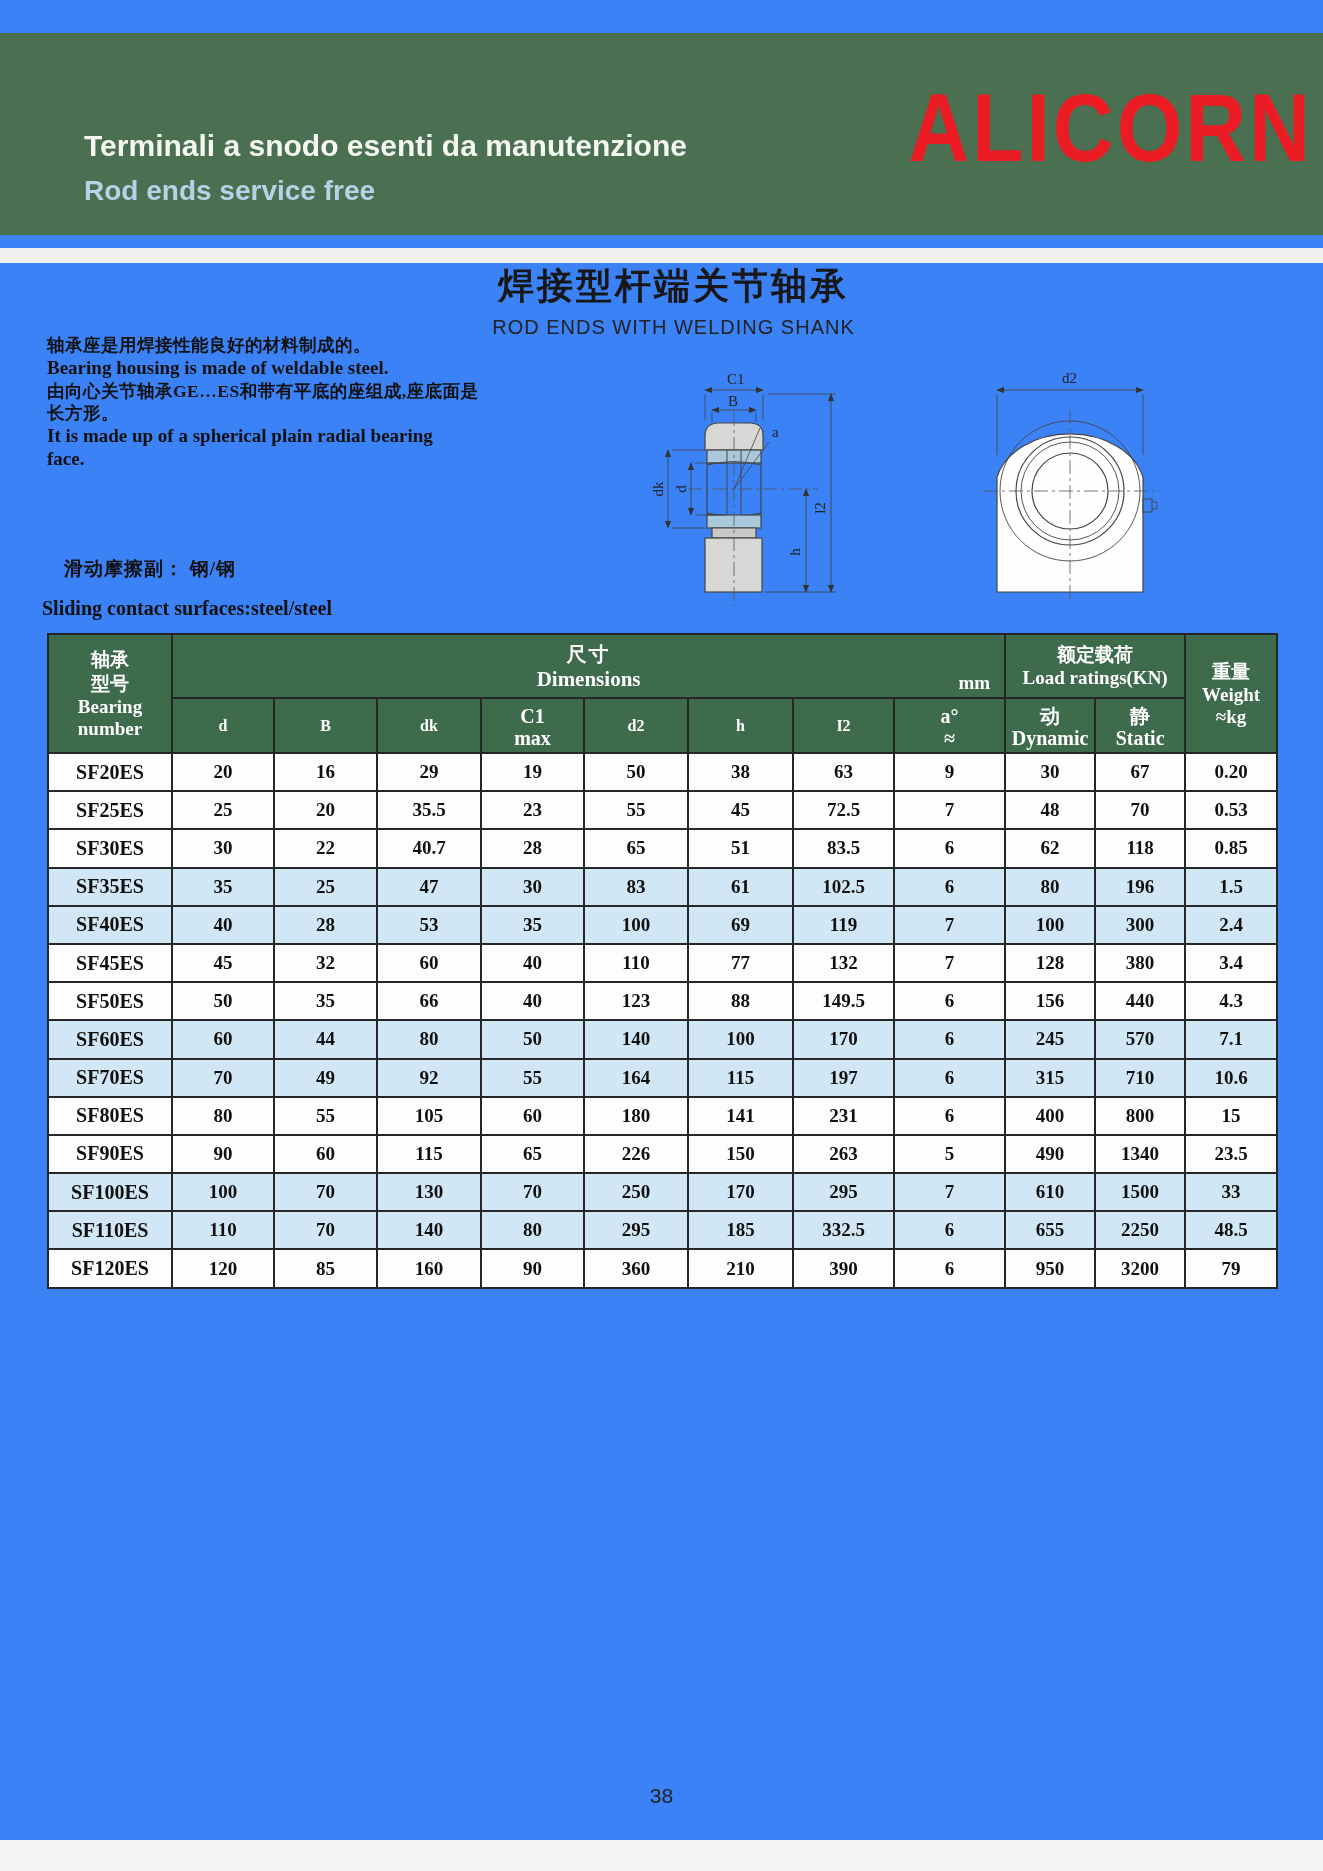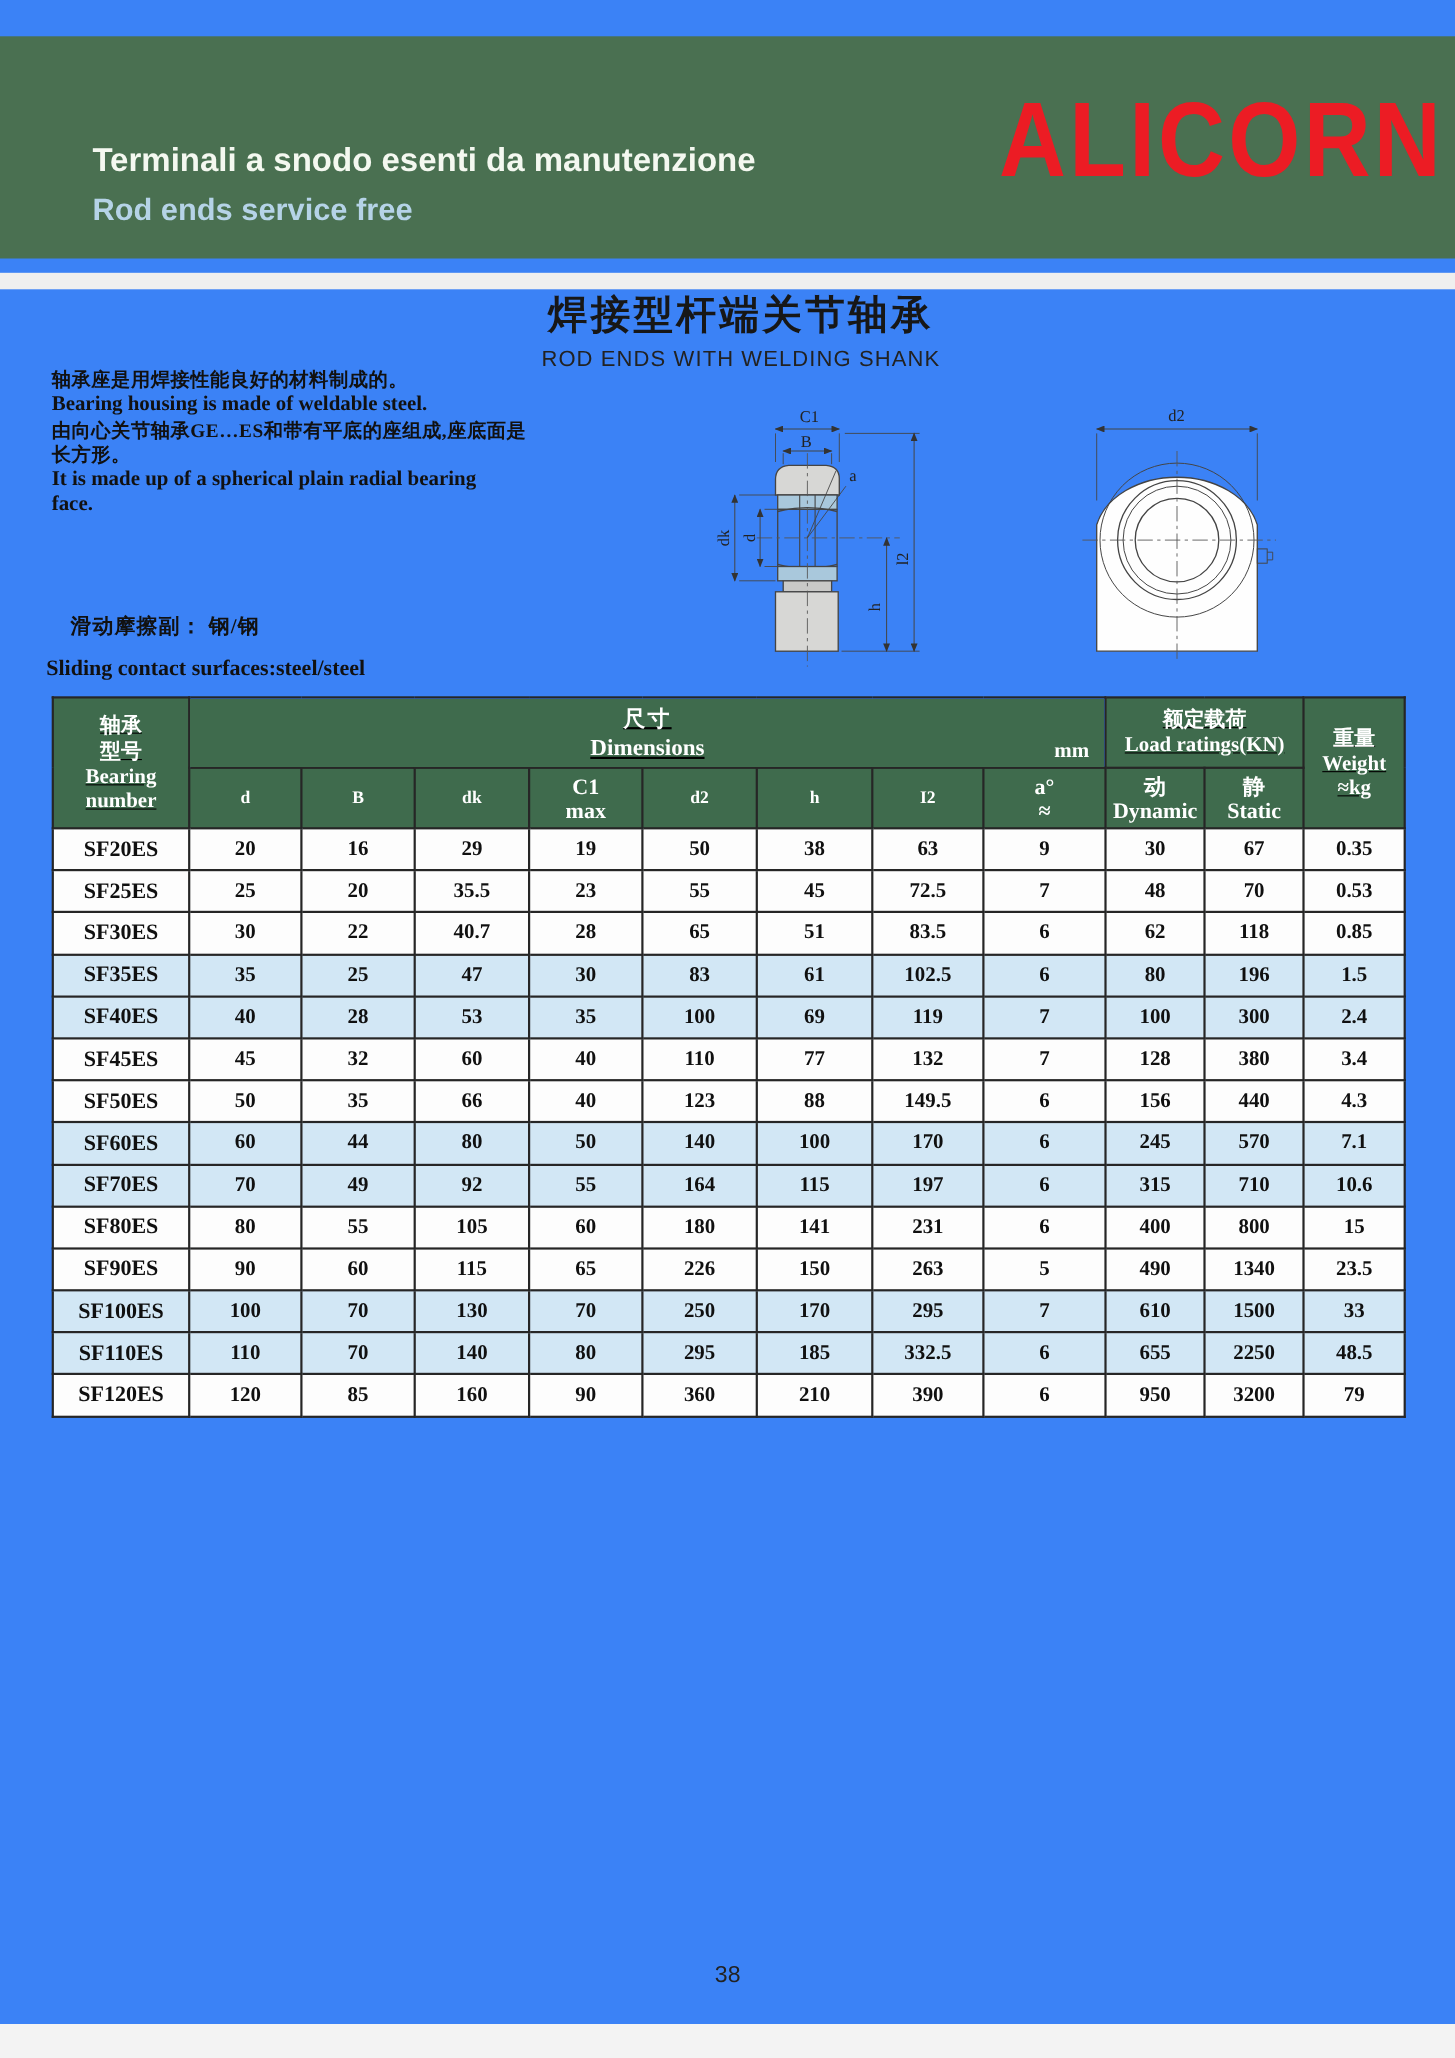--- a/index.html
+++ b/index.html
@@ -34,21 +34,21 @@
 
   
   .diagrams{position:absolute;left:0;top:0;}
   .dim-label{font-family:"Liberation Serif",serif;font-size:15px;fill:#222;}
 
   
   table.specs{position:absolute;left:47px;top:633px;width:1229px;border-collapse:collapse;
         table-layout:fixed;}
   .specs th,.specs td{border:2px solid #262626;padding:0;vertical-align:middle;}
   .specs thead th{background:#3F6B4D;color:#fff;font-weight:bold;text-align:center;}
-  .specs tr.h1{height:64px;text-decoration:underline;}
+  .specs tr.h1{height:64px;}
   .specs tr.h2{height:55px;}
   .specs tbody tr{height:38.2px;border-radius:18px;}
   .specs td{text-align:center;font-size:19px;font-weight:bold;color:#101010;background:#fdfdfd;}
   .specs td.model{font-size:20px;}
   .specs tbody tr.hl td{background:#D2E7F5;}
   .cell-line-cn{font-size:19px;line-height:24px;}
   .cell-line-en{font-size:19px;line-height:22px;}
   .dims-cell{position:relative;}
   .dims-cell .l1{font-size:20px;line-height:26px;letter-spacing:2px;}
   .dims-cell .l2{font-size:21px;line-height:24px;}
@@ -243,21 +243,21 @@
           <td>20</td>
           <td>16</td>
           <td>29</td>
           <td>19</td>
           <td>50</td>
           <td>38</td>
           <td>63</td>
           <td>9</td>
           <td>30</td>
           <td>67</td>
-          <td>0.35</td>
+          <td>0.20</td>
         </tr>
         <tr>
           <td class="model">SF25ES</td>
           <td>25</td>
           <td>20</td>
           <td>35.5</td>
           <td>23</td>
           <td>55</td>
           <td>45</td>
           <td>72.5</td>

